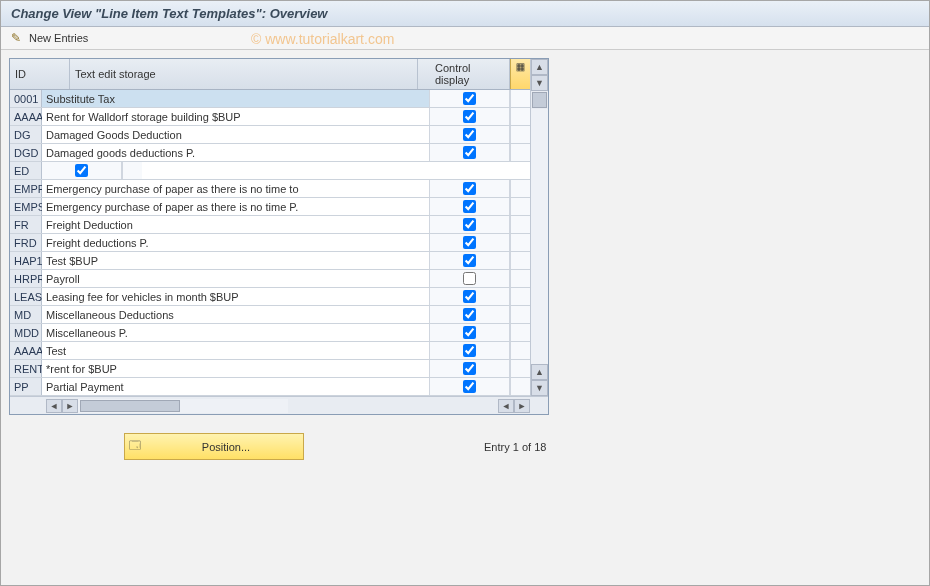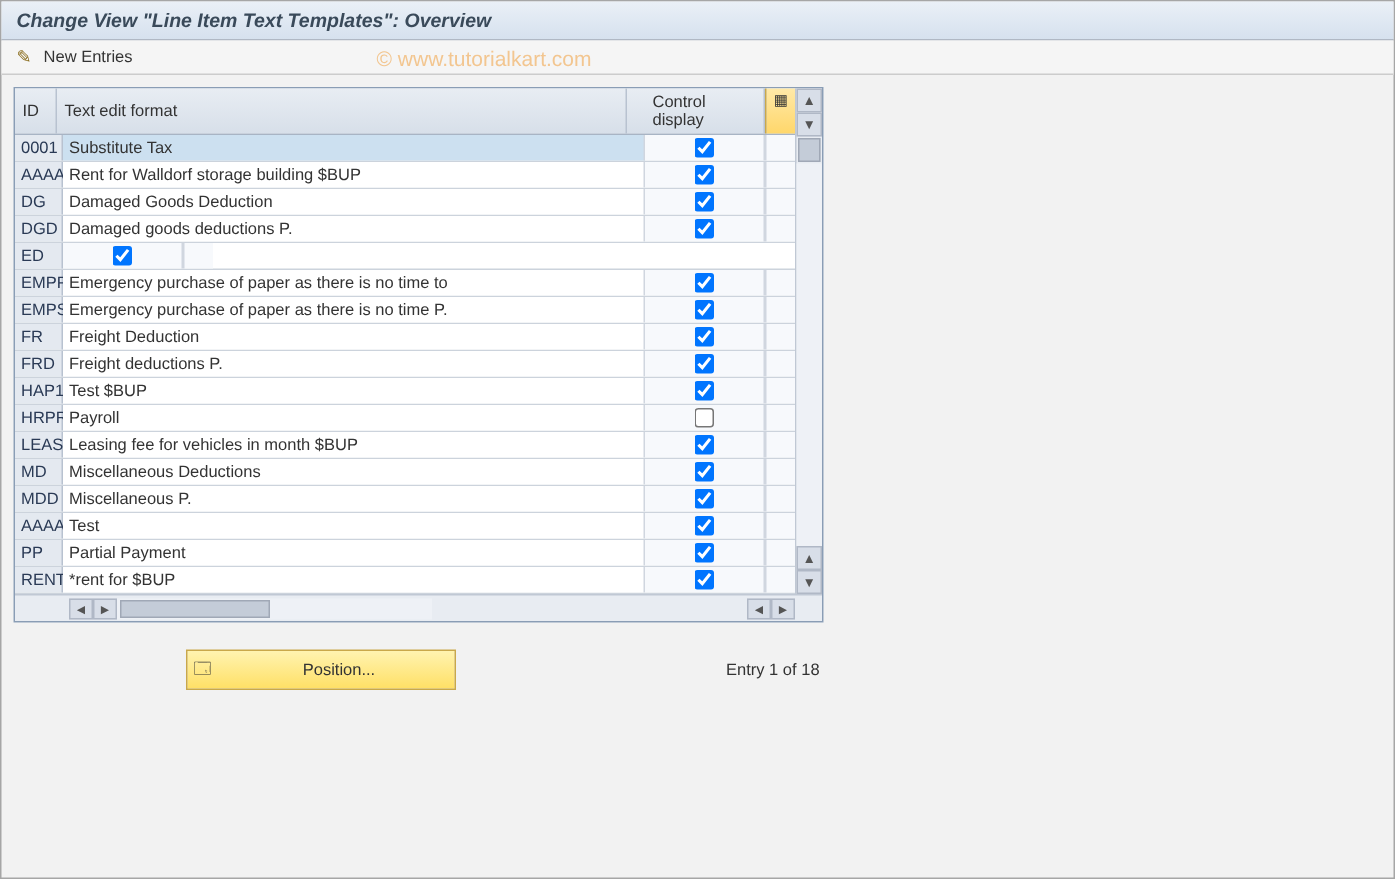--- a/index.html
+++ b/index.html
@@ -60,21 +60,21 @@
     overflow: hidden;
   }
   .cell-ctrl {
     width: 80px;
     text-align: center;
     padding: 2px;
     border-right: 1px solid #d0d6df;
     background: #f7f9fc;
   }
   .cell-ctrl input { margin: 0 auto; display: block; }
-  .col-id { width: 28px; }
+  .col-id { width: 60px; }
   .col-text { flex: 1; }
   .col-ctrl { width: 80px; margin-left: 12px; }
   .col-settings {
     width: 20px;
     background: linear-gradient(to bottom,#ffe9a8,#ffd76b);
     border-left:1px solid #c9a84a;
     text-align:center;
     padding:2px 0;
     cursor:pointer;
     font-size:10px;
@@ -148,21 +148,21 @@
     <span class="toolbar-item">
       <span>New Entries</span>
     </span>
   </div>
   <div class="content">
     <div class="table-wrap">
       <div class="layout">
         <div class="left-grid">
           <div class="grid-head">
             <div class="cell col-id">ID</div>
-            <div class="cell col-text">Text edit format</div>
+            <div class="cell col-text">Text edit storage</div>
             <div class="cell col-ctrl">Control display</div>
             <div class="col-settings">▦</div>
           </div>
           <div id="rows-container">
               <div class="grid-row selected">
                 <div class="cell cell-id">0001</div>
                 <div class="cell cell-text">Substitute Tax</div>
                 <div class="cell cell-ctrl">
                   <input type="checkbox" class="checkbox" checked="" style="">
                 </div>
@@ -273,30 +273,30 @@
               </div>
               <div class="grid-row">
                 <div class="cell cell-id">AAAA</div>
                 <div class="cell cell-text">Test</div>
                 <div class="cell cell-ctrl">
                   <input type="checkbox" class="checkbox" checked="" style="">
                 </div>
                 <div style="width:20px;background:#f7f9fc;border-left:1px solid #d0d6df"></div>
               </div>
               <div class="grid-row">
+                <div class="cell cell-id">RENT</div>
+                <div class="cell cell-text">*rent for $BUP</div>
+                <div class="cell cell-ctrl">
+                  <input type="checkbox" class="checkbox" checked="" style="">
+                </div>
+                <div style="width:20px;background:#f7f9fc;border-left:1px solid #d0d6df"></div>
+              </div>
+              <div class="grid-row">
                 <div class="cell cell-id">PP</div>
                 <div class="cell cell-text">Partial Payment</div>
-                <div class="cell cell-ctrl">
-                  <input type="checkbox" class="checkbox" checked="" style="">
-                </div>
-                <div style="width:20px;background:#f7f9fc;border-left:1px solid #d0d6df"></div>
-              </div>
-              <div class="grid-row">
-                <div class="cell cell-id">RENT</div>
-                <div class="cell cell-text">*rent for $BUP</div>
                 <div class="cell cell-ctrl">
                   <input type="checkbox" class="checkbox" checked="" style="">
                 </div>
                 <div style="width:20px;background:#f7f9fc;border-left:1px solid #d0d6df"></div>
               </div>
             </div>
         </div>
       <div class="vscroll">
             <div class="scrollbtn">▲</div>
             <div class="scrollbtn">▼</div>

